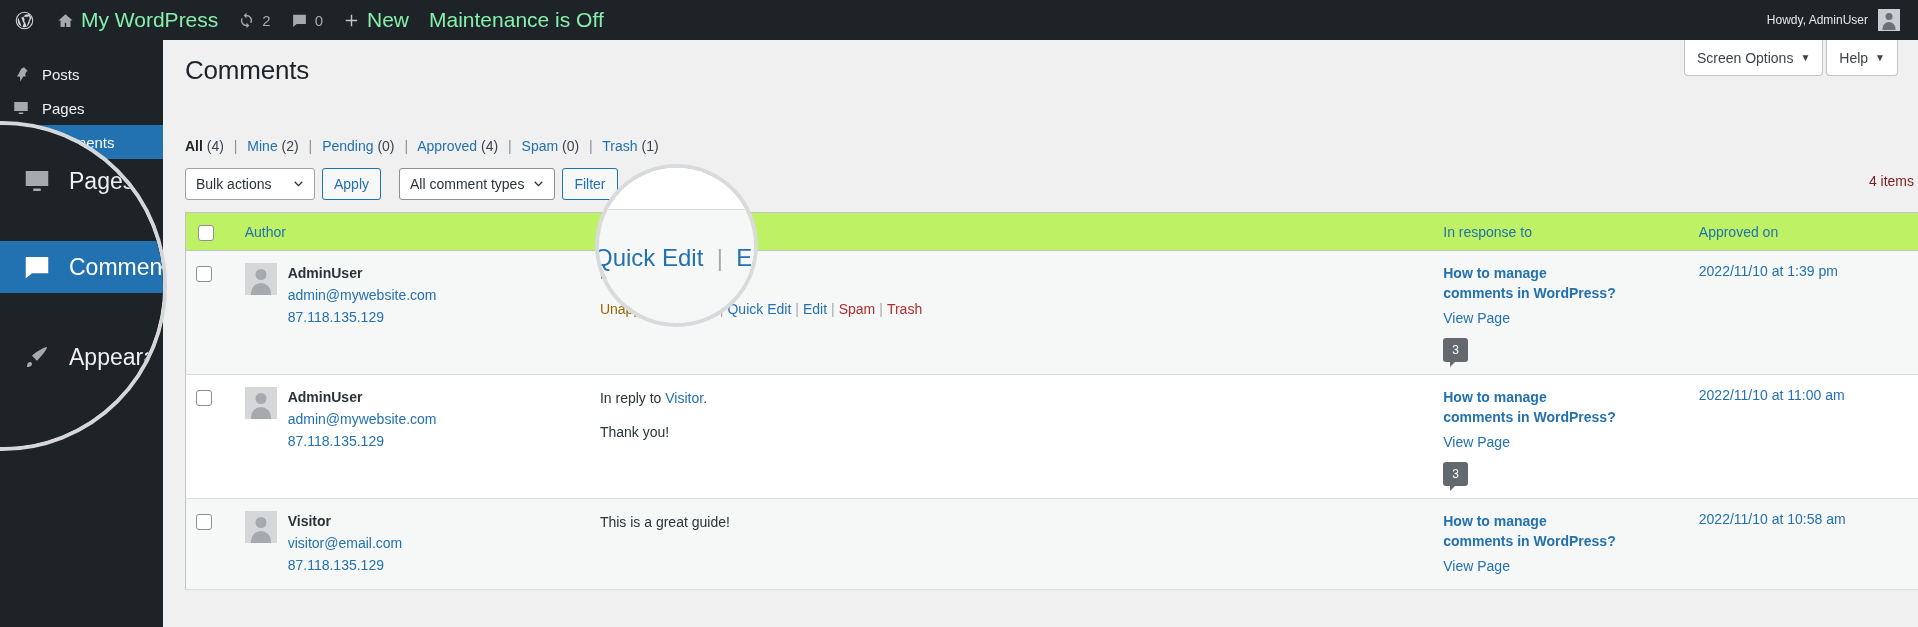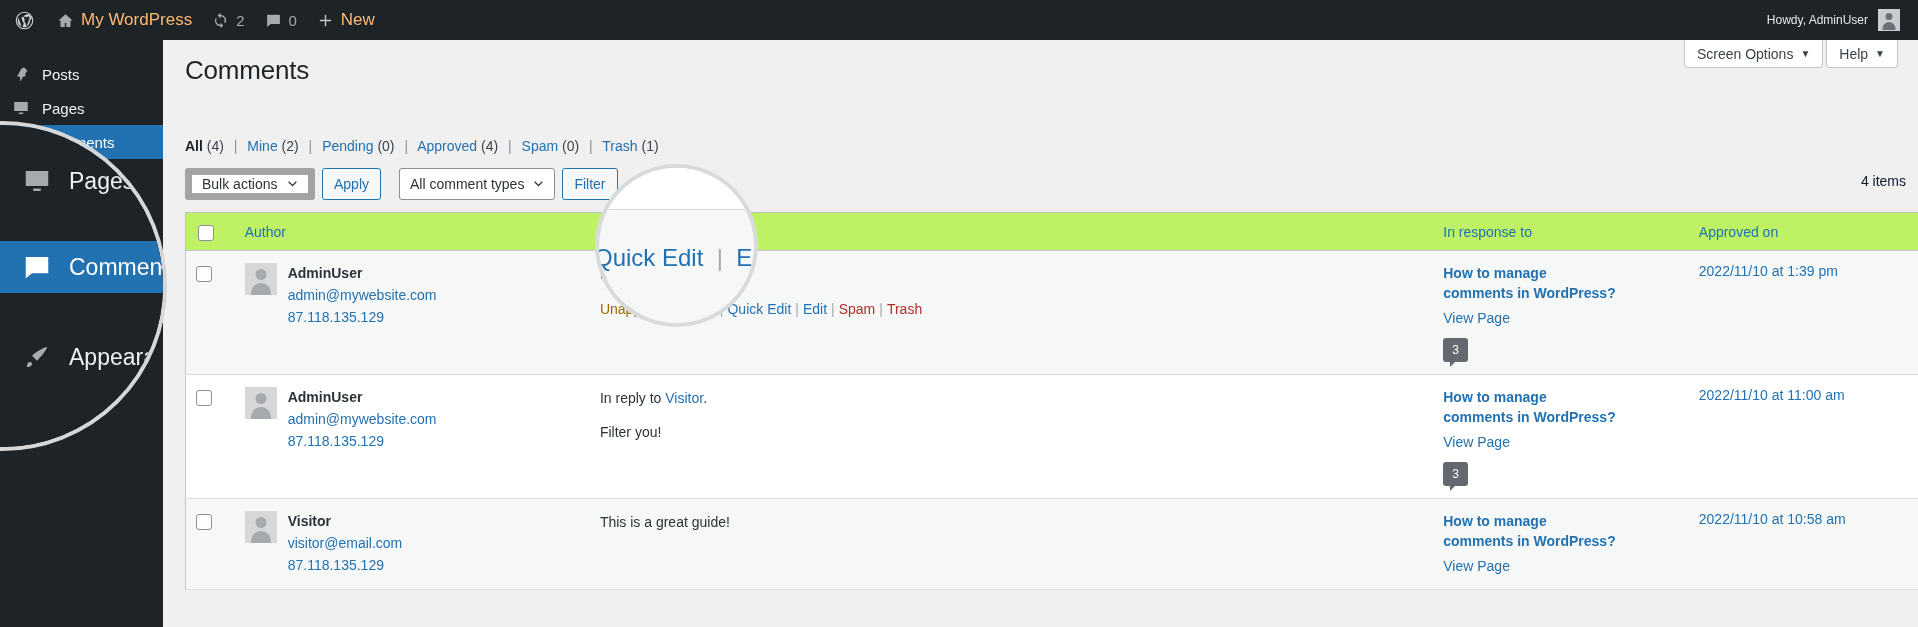--- a/index.html
+++ b/index.html
@@ -15,21 +15,21 @@
 
   
   #adminbar {
     position:absolute; top:0; left:0; width:1918px; height:40px;
     background:#1d2327; color:#c3c4c7;
     display:flex; align-items:center;
     font-size:15px;
   }
   .ab-item { display:flex; align-items:center; height:40px; padding:0 10px; gap:7px; color:#c3c4c7; }
   .ab-item.logo { padding:0 12px 0 14px; }
-  .ab-label { color:#fdba74; font-size:17px; }
+  .ab-label { color:#86efac; font-size:21px; }
   .ab-count { color:#a7aaad; font-size:15px; }
   .ab-spacer { flex:1 1 auto; }
   .ab-howdy { display:flex; align-items:center; gap:10px; padding-right:18px; }
   .ab-howdy .name { color:#e8e8e9; font-size:12px; }
   .avatar-sq { width:22px; height:22px; background:#c9ccd0; display:block; position:relative; }
   .avatar-sq::before{ content:""; position:absolute; left:50%; top:4px; width:7px; height:7px; border-radius:50%; background:#6b7076; transform:translateX(-50%); }
   .avatar-sq::after{ content:""; position:absolute; left:50%; bottom:1px; width:13px; height:8px; border-radius:7px 7px 0 0; background:#6b7076; transform:translateX(-50%); }
 
   svg.ic { display:block; }
 
@@ -57,21 +57,21 @@
 
   
   #content {
     position:absolute; top:40px; left:163px; width:1755px; height:587px;
     background:#f0f0f1; overflow:hidden;
   }
   .screen-meta { position:absolute; top:0; right:20px; display:flex; }
   .meta-btn {
     background:#fff; border:1px solid #c3c4c7; border-top:none;
     border-radius:0 0 4px 4px;
-    height:28px; padding:0 12px;
+    height:36px; padding:0 12px;
     font-size:14px; color:#3c434a;
     display:flex; align-items:center; gap:7px;
     margin-left:3px;
   }
   .caret { font-size:10px; color:#3c434a; }
 
   .page-title {
     position:absolute; left:22px; top:15px;
     font-size:26px; font-weight:400; color:#1d2327; letter-spacing:-0.2px;
   }
@@ -93,27 +93,27 @@
   }
   .btn-secondary {
     height:32px; padding:0 11px; border:1px solid #2271b1; border-radius:3px;
     background:#f6f7f7; color:#2271b1; font-size:14px;
     font-family:"Liberation Sans", sans-serif;
     display:flex; align-items:center;
   }
 
   .tablenav { position:absolute; left:22px; top:128px; display:flex; align-items:center; gap:7px; }
   .sel {
-    height:32px; border:7px solid #a3a3a3; border-radius:3px; background:#fff;
+    height:32px; border:1px solid #a3a3a3; border-radius:3px; background:#fff;
     font-size:14px; color:#2c3338; padding:0 30px 0 10px;
     display:flex; align-items:center; position:relative; min-width:130px;
   }
   .sel.plain { border:1px solid #8c8f94; }
   .sel .chev { position:absolute; right:9px; top:50%; transform:translateY(-50%); }
-  .items-count { position:absolute; right:12px; top:133px; font-size:14px; color:#0f172a; }
+  .items-count { position:absolute; right:4px; top:133px; font-size:14px; color:#7f1d1d; }
 
   
   table.wp-list {
     position:absolute; left:22px; top:172px; width:1811px;
     border-collapse:collapse; background:#bef264;
     border:1px solid #c3c4c7; border-bottom:none;
     font-size:14px;
   }
   table.wp-list thead th {
     text-align:left; font-weight:400; color:#2c3338;
@@ -237,20 +237,23 @@
     </span>
     <span class="ab-count">0</span>
   </div>
   <div class="ab-item">
     <span>
       <svg class="ic" width="17" height="17" viewBox="0 0 24 24" fill="#c3c4c7">
         <path d="M11 4h2v7h7v2h-7v7h-2v-7H4v-2h7V4z"></path>
       </svg>
     </span>
     <span class="ab-label">New</span>
+  </div>
+  <div class="ab-item">
+    <span class="ab-label">Maintenance is Off</span>
   </div>
   <div class="ab-spacer"></div>
   <div class="ab-howdy">
     <span class="name">Howdy, AdminUser</span>
     <span class="avatar-sq"></span>
   </div>
 </div>
 
 <div id="sidebar">
   <div style="height:8px"></div>
@@ -459,21 +462,21 @@
               <a class="au-link">admin@mywebsite.com</a>
               <a class="au-link">87.118.135.129</a>
             </div>
           </div>
         </td>
         <td>
           <div class="cm-text">
             <span>In reply to</span>
             <a>Visitor</a><span>.</span>
           </div>
-          <div class="cm-text" style="margin-top:12px">Filter you!</div>
+          <div class="cm-text" style="margin-top:12px">Thank you!</div>
         </td>
         <td class="resp">
           <a class="post-title">How to manage comments in WordPress?</a>
           <a class="view">View Page</a>
           <span class="bubble">3</span>
         </td>
         <td class="date-cell">
           <a>2022/11/10 at 11:00 am</a>
         </td>
       </tr>

